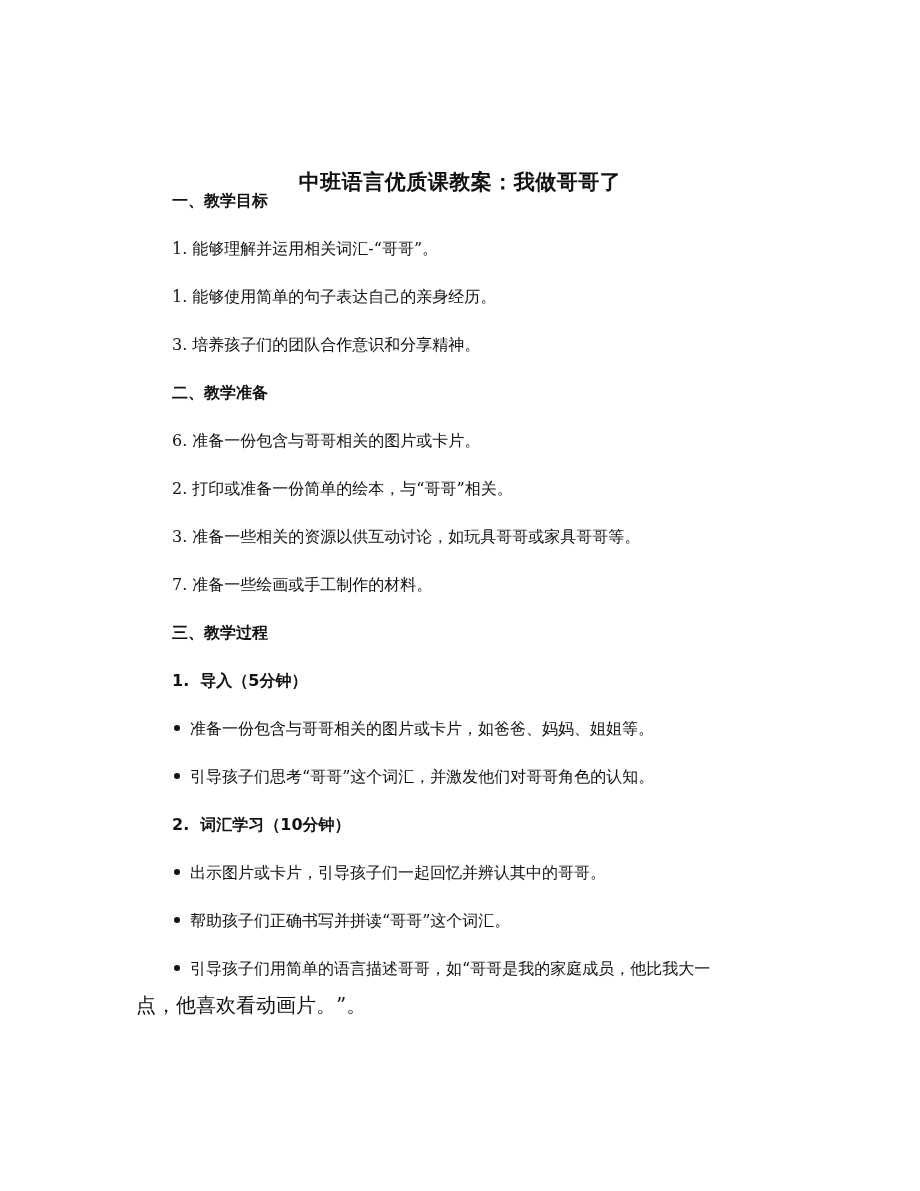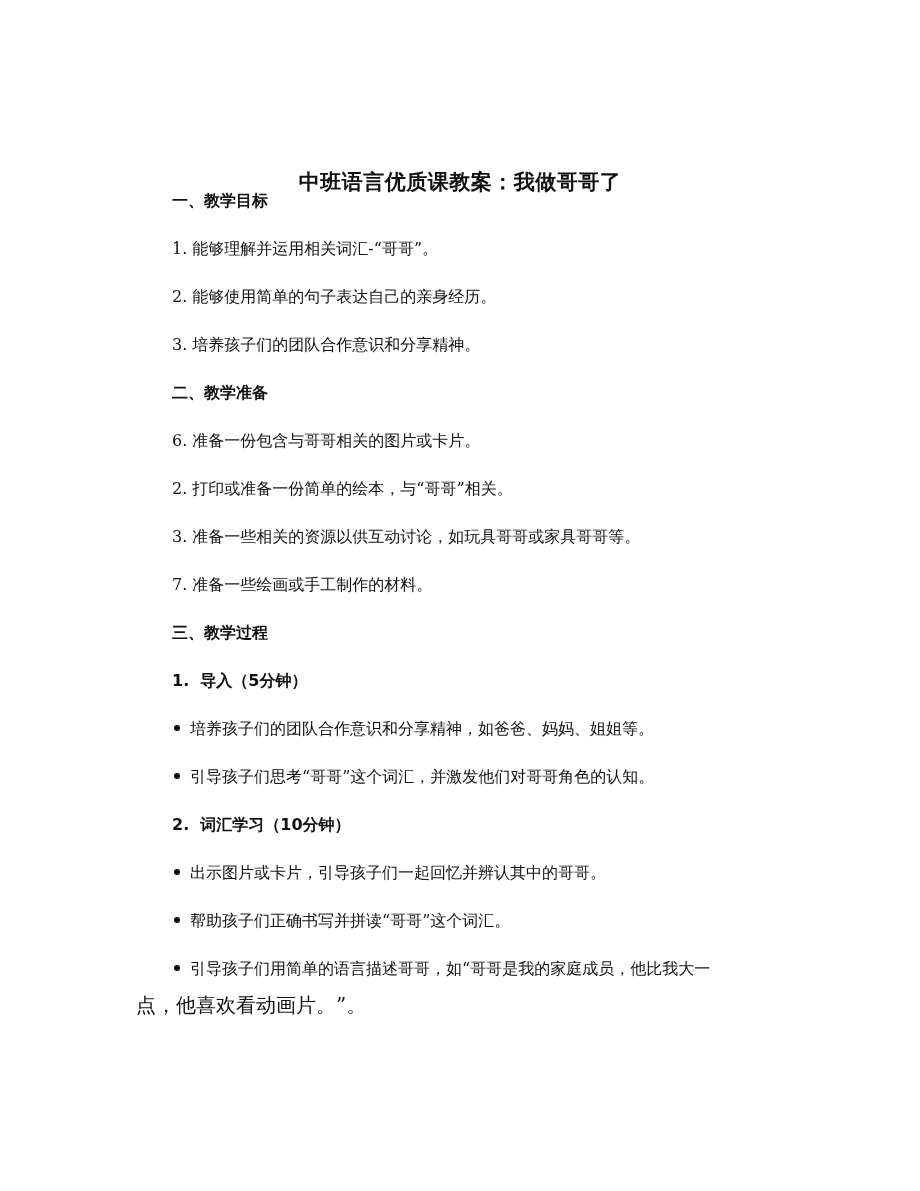--- a/index.html
+++ b/index.html
@@ -24,34 +24,34 @@
     .wrap-cont { position: absolute; left: 136px; font-size: 20px; line-height: 22px; white-space: nowrap; }
   </style>
 </head>
 <body>
 
 <div class="page">
   <div class="title">中班语言优质课教案：我做哥哥了</div>
 
   <div class="line h" style="top:190px">一、教学目标</div>
   <div class="line" style="top:238px">1. 能够理解并运用相关词汇-“哥哥”。</div>
-  <div class="line" style="top:286px">2. 能够使用简单的句子表达自己的亲身经历。</div>
+  <div class="line" style="top:286px">1. 能够使用简单的句子表达自己的亲身经历。</div>
   <div class="line" style="top:334px">3. 培养孩子们的团队合作意识和分享精神。</div>
 
   <div class="line h" style="top:382px">二、教学准备</div>
   <div class="line" style="top:430px">6. 准备一份包含与哥哥相关的图片或卡片。</div>
   <div class="line" style="top:478px">2. 打印或准备一份简单的绘本，与“哥哥”相关。</div>
   <div class="line" style="top:526px">3. 准备一些相关的资源以供互动讨论，如玩具哥哥或家具哥哥等。</div>
   <div class="line" style="top:574px">7. 准备一些绘画或手工制作的材料。</div>
 
   <div class="line h" style="top:622px">三、教学过程</div>
   <div class="line h" style="top:670px; white-space:pre">1.  导入（5分钟）</div>
 
   <div class="line" style="top:718px">
-    <span class="bullet-dot"></span><span>培养孩子们的团队合作意识和分享精神，如爸爸、妈妈、姐姐等。</span>
+    <span class="bullet-dot"></span><span>准备一份包含与哥哥相关的图片或卡片，如爸爸、妈妈、姐姐等。</span>
   </div>
   <div class="line" style="top:766px">
     <span class="bullet-dot"></span><span>引导孩子们思考“哥哥”这个词汇，并激发他们对哥哥角色的认知。</span>
   </div>
 
   <div class="line h" style="top:814px; white-space:pre">2.  词汇学习（10分钟）</div>
 
   <div class="line" style="top:910px">
     <span class="bullet-dot"></span><span>帮助孩子们正确书写并拼读“哥哥”这个词汇。</span>
   </div>

